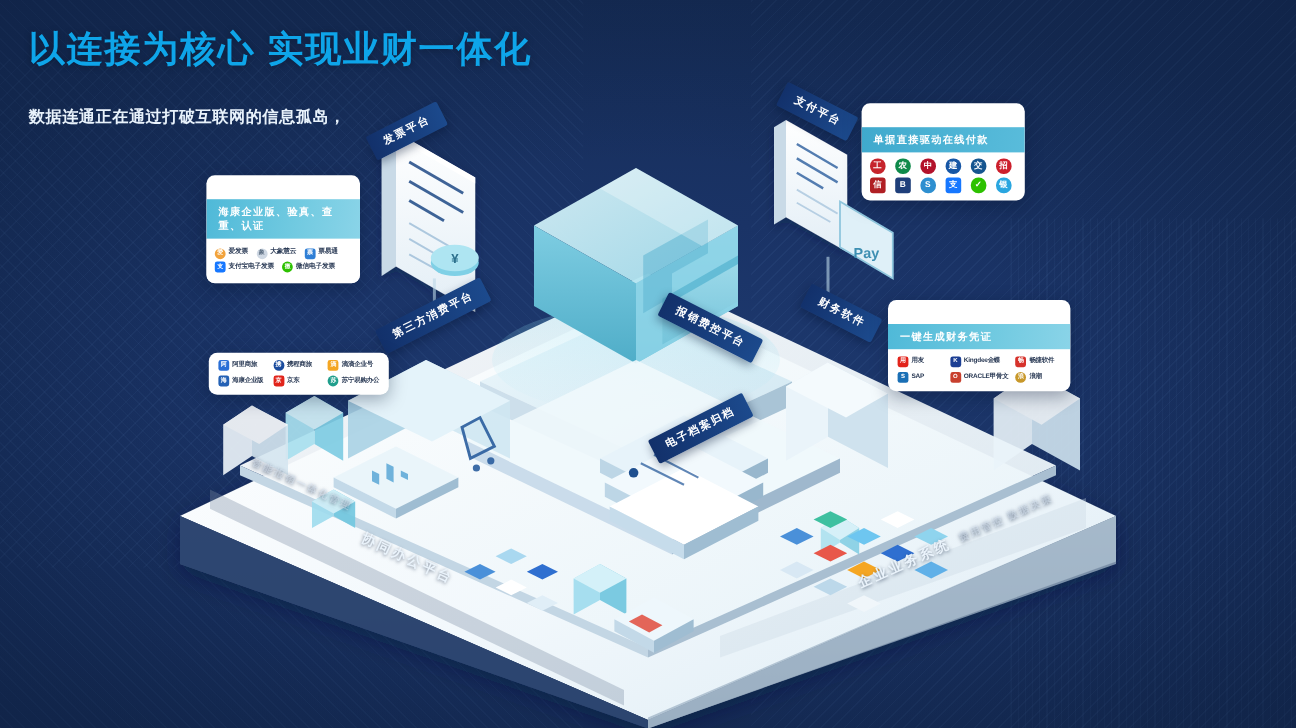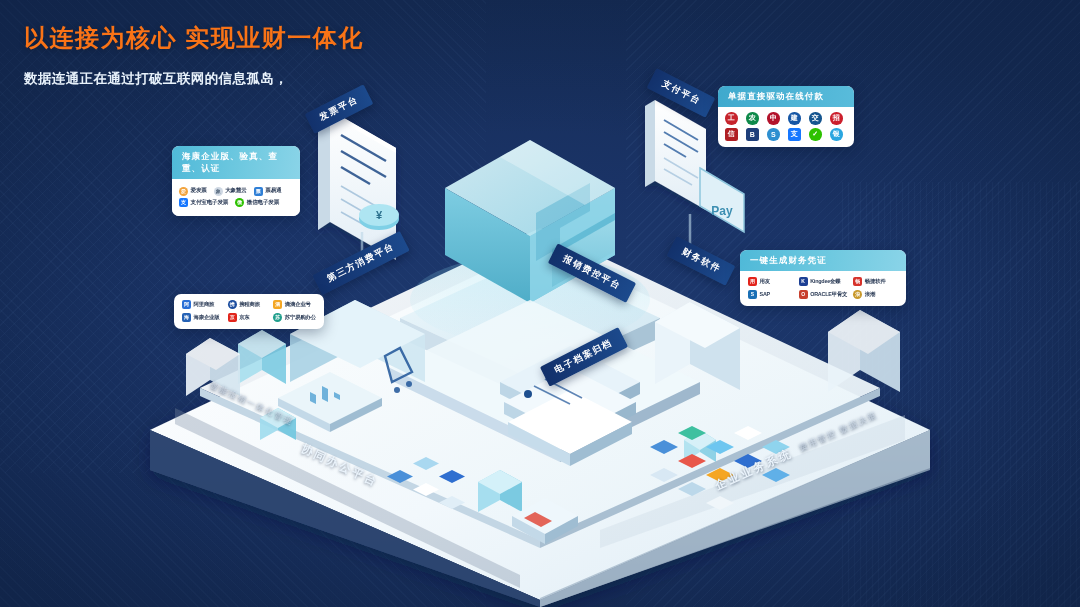--- a/index.html
+++ b/index.html
@@ -44,45 +44,46 @@
         transparent 1px, transparent 9px);
   }
   .vignette {
     position:absolute; inset:0;
     background:radial-gradient(ellipse 75% 70% at 50% 50%, transparent 40%, rgba(10,25,55,.45) 100%);
   }
 
   
   .header { position:absolute; left:24px; top:24px; z-index:40; }
   .title {
-    font-size:24px; font-weight:700; letter-spacing:1.5px;
-    color:#f97316; line-height:1.2; white-space:nowrap;
+    font-size:30px; font-weight:700; letter-spacing:1.5px;
+    color:#0ea5e9; line-height:1.2; white-space:nowrap;
     text-shadow:0 1px 6px rgba(0,0,0,.3);
     text-align:center;
   }
   .subtitle {
-    margin-top:14px; font-size:13.5px; font-weight:700;
+    margin-top:26px; font-size:13.5px; font-weight:700;
     color:#e8f2fb; line-height:1.85; letter-spacing:.4px;
   }
 
   
   #scene { position:absolute; left:0; top:0; width:1080px; height:607px; z-index:10; }
 
   
   .card {
     position:absolute; z-index:30;
     background:#fff;
     border-radius:7px;
     box-shadow:0 4px 14px rgba(5,20,50,.35);
     overflow:hidden;
   }
   .card-head {
     color:#fff; font-size:8.5px; font-weight:700; letter-spacing:1.1px;
     padding:5px 10px 4px;
     background:linear-gradient(100deg,#4fb9d8 0%,#6fc9e0 55%,#8ad4e8 100%);
+    margin-top:20px;
   }
   .card.dark .card-head {
     background:linear-gradient(100deg,#3fa9cd 0%,#59bcdb 100%);
   }
   .card-body { padding:5px 7px 6px; background:#fff; }
   .logo-row { display:flex; align-items:center; gap:7px; margin:2.5px 0; }
   .logo {
     display:flex; align-items:center; gap:2.5px;
     font-size:5.6px; font-weight:700; color:#2a3a55;
     white-space:nowrap; line-height:1;
@@ -518,21 +519,21 @@
       <span class="pay-ic" style="background:#cc1f2c">招</span>
       <span class="pay-ic sq" style="background:#b01f24">信</span>
       <span class="pay-ic sq" style="background:#1f3f7a">B</span>
       <span class="pay-ic" style="background:#2e8fd0">S</span>
       <span class="pay-ic sq" style="background:#1677ff">支</span>
       <span class="pay-ic" style="background:#2dc100">✓</span>
       <span class="pay-ic" style="background:#2aa6e0">银</span>
     </div>
   </div>
 
-  <div class="card" style="left:740px; top:250px; width:166px;">
+  <div class="card" style="left:740px; top:250px; width:152px;">
     <div class="card-head">一键生成财务凭证</div>
     <div class="grid3">
       <span class="logo">
         <span class="lg-mark sq" style="background:#e2231a">用</span>
         <span class="lg-txt">用友</span>
       </span>
       <span class="logo">
         <span class="lg-mark sq" style="background:#1c3f94">K</span>
         <span class="lg-txt">Kingdee金蝶</span>
       </span>

